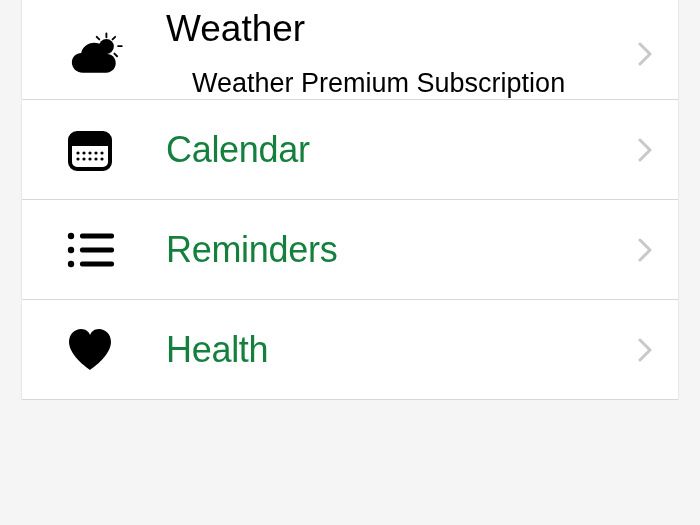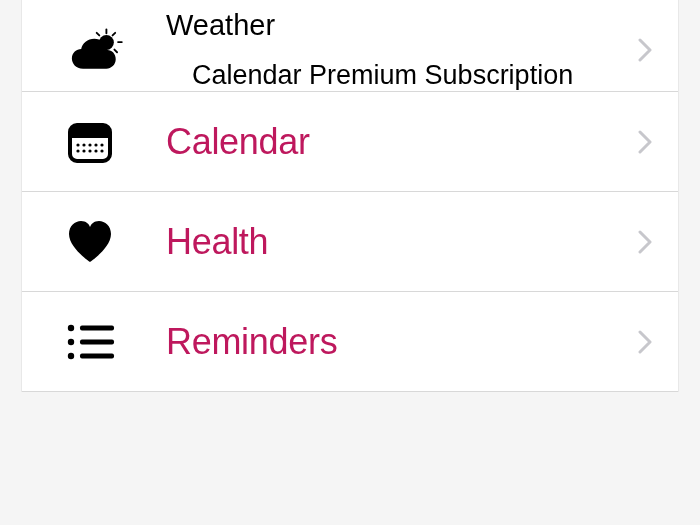--- a/index.html
+++ b/index.html
@@ -50,25 +50,25 @@
     }
     .label-wrap {
       flex: 1;
       display: flex;
       flex-direction: column;
       justify-content: center;
     }
     .title-text {
       font-size: 36px;
       font-weight: 300;
-      color: #be185d;
+      color: #15803d;
       letter-spacing: -0.3px;
     }
     .weather-title {
-      font-size: 29px;
+      font-size: 37px;
       font-weight: 300;
       color: #000000;
       margin-bottom: 18px;
     }
     .subtitle-text {
       font-size: 27px;
       font-weight: 300;
       color: #000000;
       padding-left: 26px;
     }
@@ -105,21 +105,21 @@
           C 2 27 7 23 12 23 
           C 13 17 19 12 26 12 
           C 33 12 39 17 40 24 
           C 45 24 49 28 49 34 
           C 49 40 44 44 39 44 
           Z"></path>
       </svg>
     </div>
     <div class="label-wrap">
       <div class="weather-title">Weather</div>
-      <div class="subtitle-text">Calendar Premium Subscription</div>
+      <div class="subtitle-text">Weather Premium Subscription</div>
     </div>
     <div class="chevron">
       <svg width="14" height="24" viewBox="0 0 14 24">
           <path d="M2 2 L12 12 L2 22" stroke="#c7c7cc" stroke-width="3" fill="none" stroke-linecap="round" stroke-linejoin="round"></path>
         </svg>
     </div>
   </div>
 
   <div class="list-item">
     <div class="icon-wrap">
@@ -147,54 +147,54 @@
     <div class="chevron">
       <svg width="14" height="24" viewBox="0 0 14 24">
           <path d="M2 2 L12 12 L2 22" stroke="#c7c7cc" stroke-width="3" fill="none" stroke-linecap="round" stroke-linejoin="round"></path>
         </svg>
     </div>
   </div>
 
 
   <div class="list-item">
     <div class="icon-wrap">
+      <svg width="50" height="44" viewBox="0 0 50 44">
+        <circle cx="6" cy="8" r="3.2" fill="#000"></circle>
+        <rect x="15" y="5.5" width="34" height="5" rx="2" fill="#000"></rect>
+        <circle cx="6" cy="22" r="3.2" fill="#000"></circle>
+        <rect x="15" y="19.5" width="34" height="5" rx="2" fill="#000"></rect>
+        <circle cx="6" cy="36" r="3.2" fill="#000"></circle>
+        <rect x="15" y="33.5" width="34" height="5" rx="2" fill="#000"></rect>
+      </svg>
+    </div>
+    <div class="label-wrap">
+      <div class="title-text">Reminders</div>
+    </div>
+    <div class="chevron">
+      <svg width="14" height="24" viewBox="0 0 14 24">
+          <path d="M2 2 L12 12 L2 22" stroke="#c7c7cc" stroke-width="3" fill="none" stroke-linecap="round" stroke-linejoin="round"></path>
+        </svg>
+    </div>
+  </div>
+
+  <div class="list-item">
+    <div class="icon-wrap">
       <svg width="48" height="44" viewBox="0 0 48 44">
         <path fill="#000" d="M24 42 
           C 24 42 3 28 3 14 
           C 3 6 9 1 15 1 
           C 20 1 23 4 24 7 
           C 25 4 28 1 33 1 
           C 39 1 45 6 45 14 
           C 45 28 24 42 24 42 Z"></path>
       </svg>
     </div>
     <div class="label-wrap">
       <div class="title-text">Health</div>
     </div>
     <div class="chevron">
       <svg width="14" height="24" viewBox="0 0 14 24">
           <path d="M2 2 L12 12 L2 22" stroke="#c7c7cc" stroke-width="3" fill="none" stroke-linecap="round" stroke-linejoin="round"></path>
         </svg>
     </div>
   </div>
 
-  <div class="list-item">
-    <div class="icon-wrap">
-      <svg width="50" height="44" viewBox="0 0 50 44">
-        <circle cx="6" cy="8" r="3.2" fill="#000"></circle>
-        <rect x="15" y="5.5" width="34" height="5" rx="2" fill="#000"></rect>
-        <circle cx="6" cy="22" r="3.2" fill="#000"></circle>
-        <rect x="15" y="19.5" width="34" height="5" rx="2" fill="#000"></rect>
-        <circle cx="6" cy="36" r="3.2" fill="#000"></circle>
-        <rect x="15" y="33.5" width="34" height="5" rx="2" fill="#000"></rect>
-      </svg>
-    </div>
-    <div class="label-wrap">
-      <div class="title-text">Reminders</div>
-    </div>
-    <div class="chevron">
-      <svg width="14" height="24" viewBox="0 0 14 24">
-          <path d="M2 2 L12 12 L2 22" stroke="#c7c7cc" stroke-width="3" fill="none" stroke-linecap="round" stroke-linejoin="round"></path>
-        </svg>
-    </div>
-  </div>
-
 </div>
 
 </body></html>

